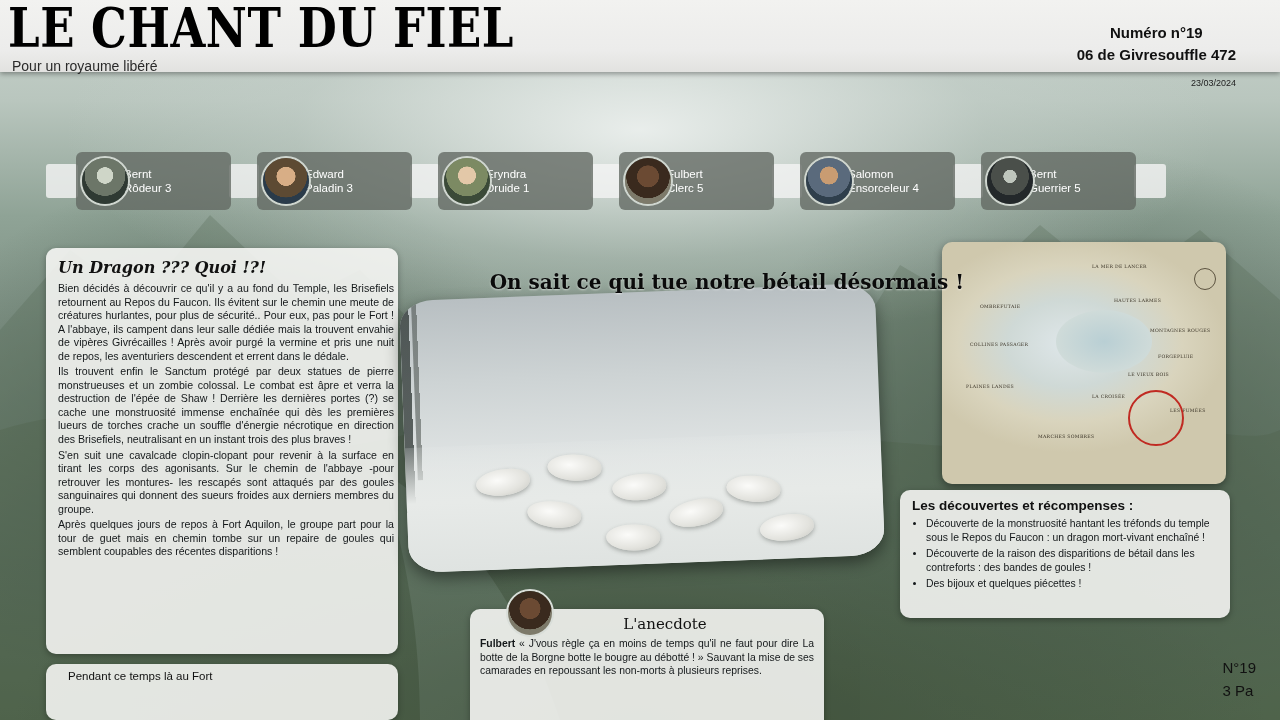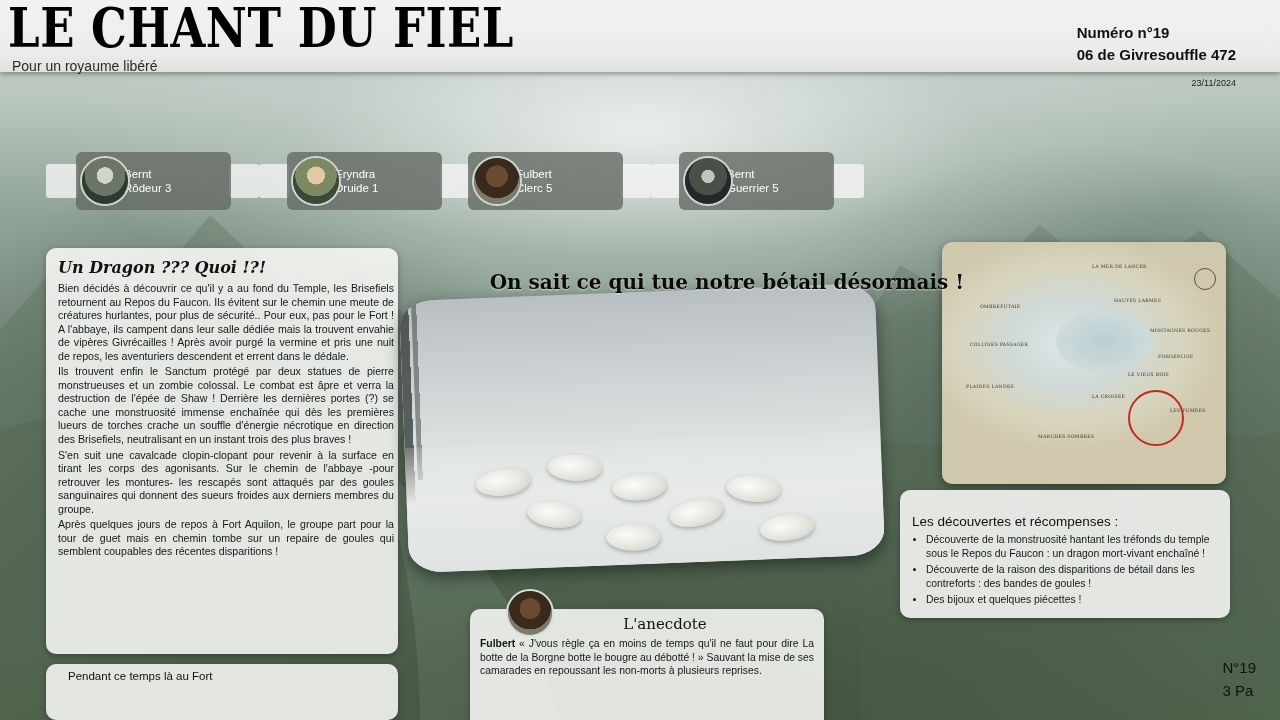--- a/index.html
+++ b/index.html
@@ -42,21 +42,21 @@
     transform: scaleY(1.22) scaleX(1.0);
     transform-origin: left top;
     white-space: nowrap;
   }
   #subtitle {
     position: absolute; left: 12px; top: 58px;
     font-size: 14px; color: #2a2a2a;
   }
   #issue-block {
     position: absolute; right: 44px; top: 22px;
-    text-align: left;
+    text-align: center;
     font-size: 15px; font-weight: bold; color: #111; line-height: 1.45;
   }
   #date {
     position: absolute; right: 44px; top: 78px;
     font-size: 9px; color: #1d1d1d;
   }
 
   
   #party {
     position: absolute; left: 46px; top: 152px; width: 1196px; height: 58px;
@@ -193,21 +193,21 @@
     position: absolute; right: 10px; top: 26px; width: 22px; height: 22px;
     border: 1px solid #5c5340; border-radius: 50%;
   }
 
   
   #rewards {
     position: absolute; left: 900px; top: 490px; width: 330px; height: 128px;
     padding: 8px 12px;
     z-index: 3;
   }
-  #rewards h3 { font-size: 13.5px; font-weight: normal; color: #111; margin-bottom: 4px; margin-top: 16px; }
+  #rewards h3 { font-size: 13.5px; font-weight: bold; color: #111; margin-bottom: 4px; }
   #rewards ul { margin: 0 0 0 14px; }
   #rewards li { font-size: 10.4px; line-height: 1.3; color: #14181a; margin-bottom: 3px; }
 
   
   #anecdote {
     position: absolute; left: 470px; top: 609px; width: 354px; height: 124px;
     padding: 6px 10px 6px 10px;
     z-index: 3;
   }
   #anecdote .aheader {
@@ -255,37 +255,46 @@
   </svg>
 </div>
 
 <div id="header">
   <div id="title">LE CHANT DU FIEL</div>
   <div id="subtitle">Pour un royaume libéré</div>
   <div id="issue-block">
     <div>Numéro n°19</div>
     <div>06 de Givresouffle 472</div>
   </div>
-  <div id="date">23/11/2024</div>
+  <div id="date">23/03/2024</div>
 </div>
 
 <div id="party">
   <div class="pstrip-cap"></div>
 
   <div class="pcard">
     <div class="portrait">
         <div class="face f1"></div>
       </div>
     <div class="ptext">
       <div class="pname">Bernt</div>
       <div>Rôdeur 3</div>
     </div>
   </div>
   <div class="pspacer"></div>
 
+  <div class="pcard">
+    <div class="portrait">
+        <div class="face f2"></div>
+      </div>
+    <div class="ptext">
+      <div class="pname">Edward</div>
+      <div>Paladin 3</div>
+    </div>
+  </div>
   <div class="pspacer"></div>
 
   <div class="pcard">
     <div class="portrait">
         <div class="face f3"></div>
       </div>
     <div class="ptext">
       <div class="pname">Eryndra</div>
       <div>Druide 1</div>
     </div>
@@ -296,20 +305,29 @@
     <div class="portrait">
         <div class="face f4"></div>
       </div>
     <div class="ptext">
       <div class="pname">Fulbert</div>
       <div>Clerc 5</div>
     </div>
   </div>
   <div class="pspacer"></div>
 
+  <div class="pcard">
+    <div class="portrait">
+        <div class="face f5"></div>
+      </div>
+    <div class="ptext">
+      <div class="pname">Salomon</div>
+      <div>Ensorceleur 4</div>
+    </div>
+  </div>
   <div class="pspacer"></div>
 
   <div class="pcard">
     <div class="portrait">
         <div class="face f6"></div>
       </div>
     <div class="ptext">
       <div class="pname">Bernt</div>
       <div>Guerrier 5</div>
     </div>

